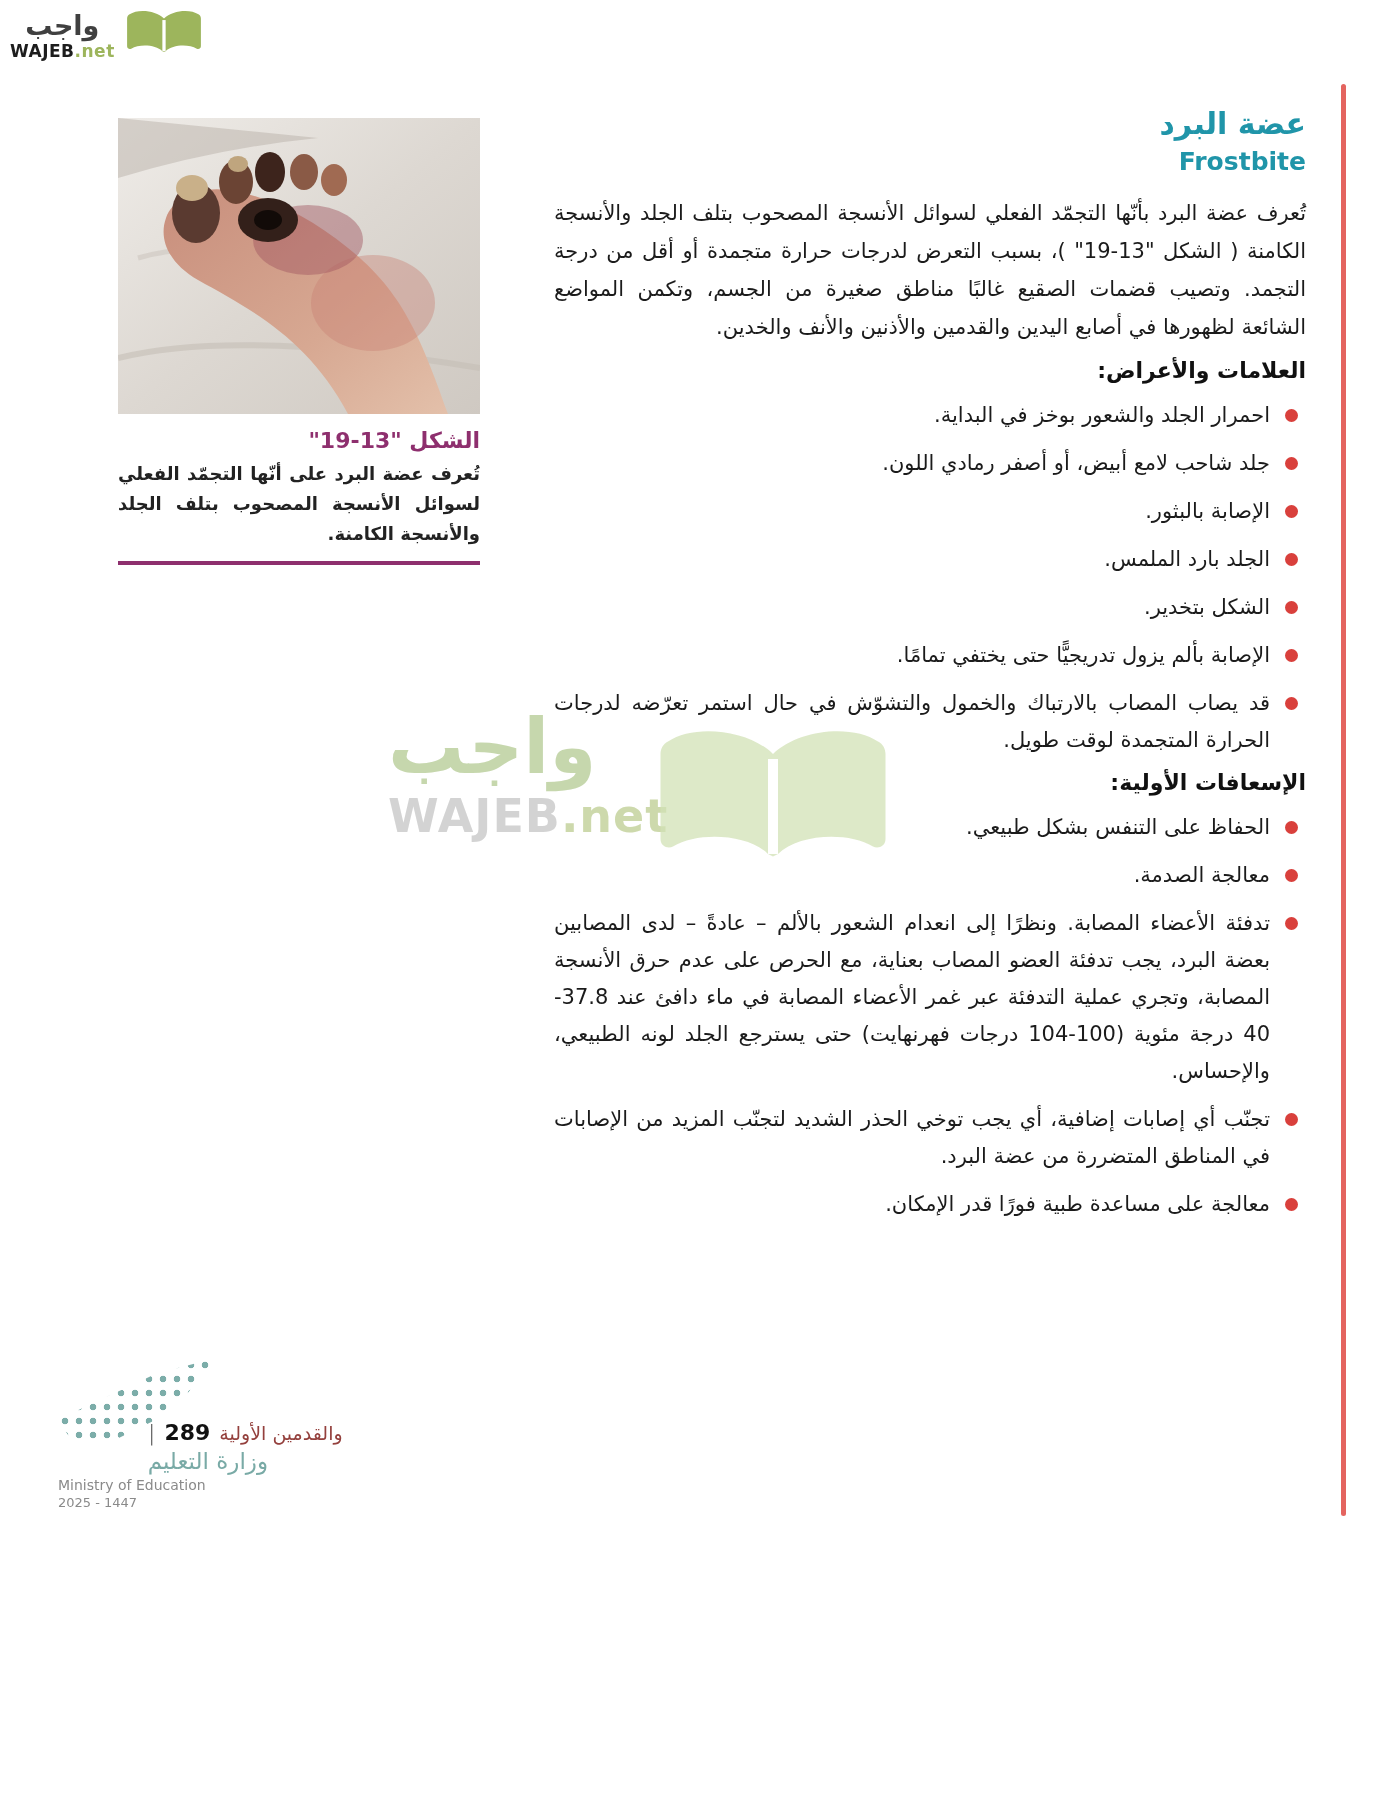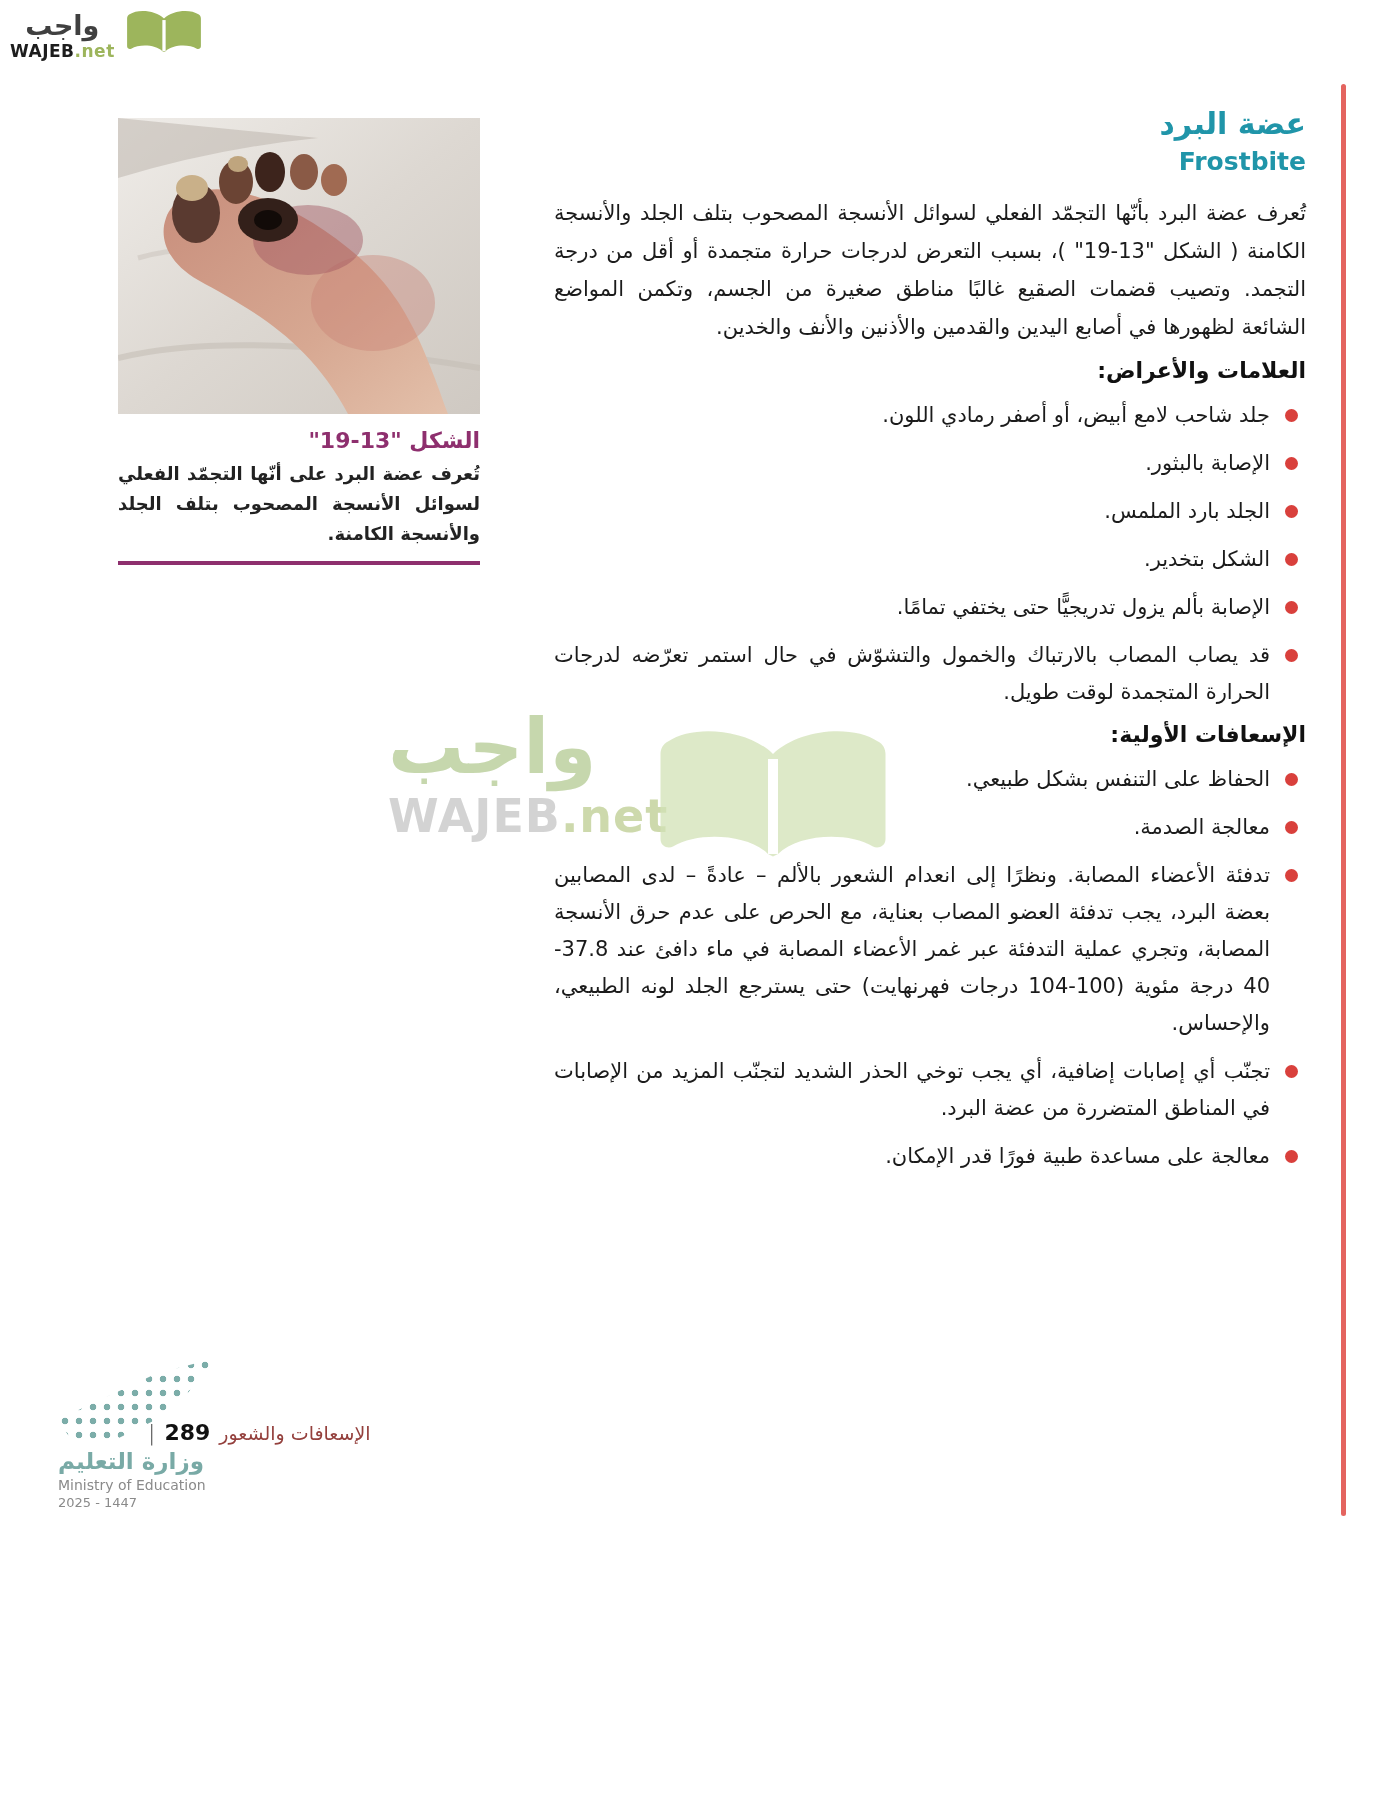--- a/index.html
+++ b/index.html
@@ -77,21 +77,21 @@
   .wm-book { margin:14px 0 0 -20px; }
 
   
   .ministry { position:absolute; left:58px; top:1358px; z-index:2; width:210px; }
   .moe-dots {
     width:158px; height:88px;
     background-image:radial-gradient(circle, #7cada9 3px, transparent 3.6px);
     background-size:14px 14px;
     clip-path:polygon(0 70%, 30% 45%, 62% 18%, 100% 0, 82% 40%, 60% 72%, 34% 95%, 8% 92%);
   }
-  .ministry-ar { color:#79aaa6; font-size:23px; font-weight:bold; margin-top:2px; direction:rtl; text-align:left; }
+  .ministry-ar { color:#79aaa6; font-size:23px; font-weight:normal; margin-top:2px; direction:rtl; text-align:right; }
   .ministry-en { color:#8a8a8a; font-size:14px; margin-top:3px; }
   .ministry-year { color:#8a8a8a; font-size:13px; margin-top:2px; }
 
   
   .page-label {
     position:absolute; left:148px; top:1420px;
     direction:rtl; display:flex; align-items:center; gap:9px;
     z-index:3;
   }
   .chapter { color:#94403d; font-size:19px; }
@@ -170,20 +170,21 @@
   </div>
 
   <main class="content">
     <h1 class="title">عضة البرد</h1>
     <h2 class="subtitle">Frostbite</h2>
 
     <p class="intro">تُعرف عضة البرد بأنّها التجمّد الفعلي لسوائل الأنسجة المصحوب بتلف الجلد والأنسجة الكامنة ( الشكل "13-19" )، بسبب التعرض لدرجات حرارة متجمدة أو أقل من درجة التجمد. وتصيب قضمات الصقيع غالبًا مناطق صغيرة من الجسم، وتكمن المواضع الشائعة لظهورها في أصابع اليدين والقدمين والأذنين والأنف والخدين.</p>
 
     <h3 class="section-heading">العلامات والأعراض:</h3>
     <ul class="bullets">
+      <li>احمرار الجلد والشعور بوخز في البداية.</li>
       <li>جلد شاحب لامع أبيض، أو أصفر رمادي اللون.</li>
       <li>الإصابة بالبثور.</li>
       <li>الجلد بارد الملمس.</li>
       <li>الشكل بتخدير.</li>
       <li>الإصابة بألم يزول تدريجيًّا حتى يختفي تمامًا.</li>
       <li>قد يصاب المصاب بالارتباك والخمول والتشوّش في حال استمر تعرّضه لدرجات الحرارة المتجمدة لوقت طويل.</li>
     </ul>
 
     <h3 class="section-heading">الإسعافات الأولية:</h3>
     <ul class="bullets">
@@ -196,18 +197,18 @@
   </main>
 
   <div class="ministry">
     <div class="moe-dots"></div>
     <div class="ministry-ar">وزارة التعليم</div>
     <div class="ministry-en">Ministry of Education</div>
     <div class="ministry-year">2025 - 1447</div>
   </div>
 
   <div class="page-label">
-    <span class="chapter">الإسعافات والشعور</span>
+    <span class="chapter">والقدمين الأولية</span>
     <span class="pagenum">289</span>
     <span class="sep">|</span>
   </div>
 
 </div>
 
 </body></html>

